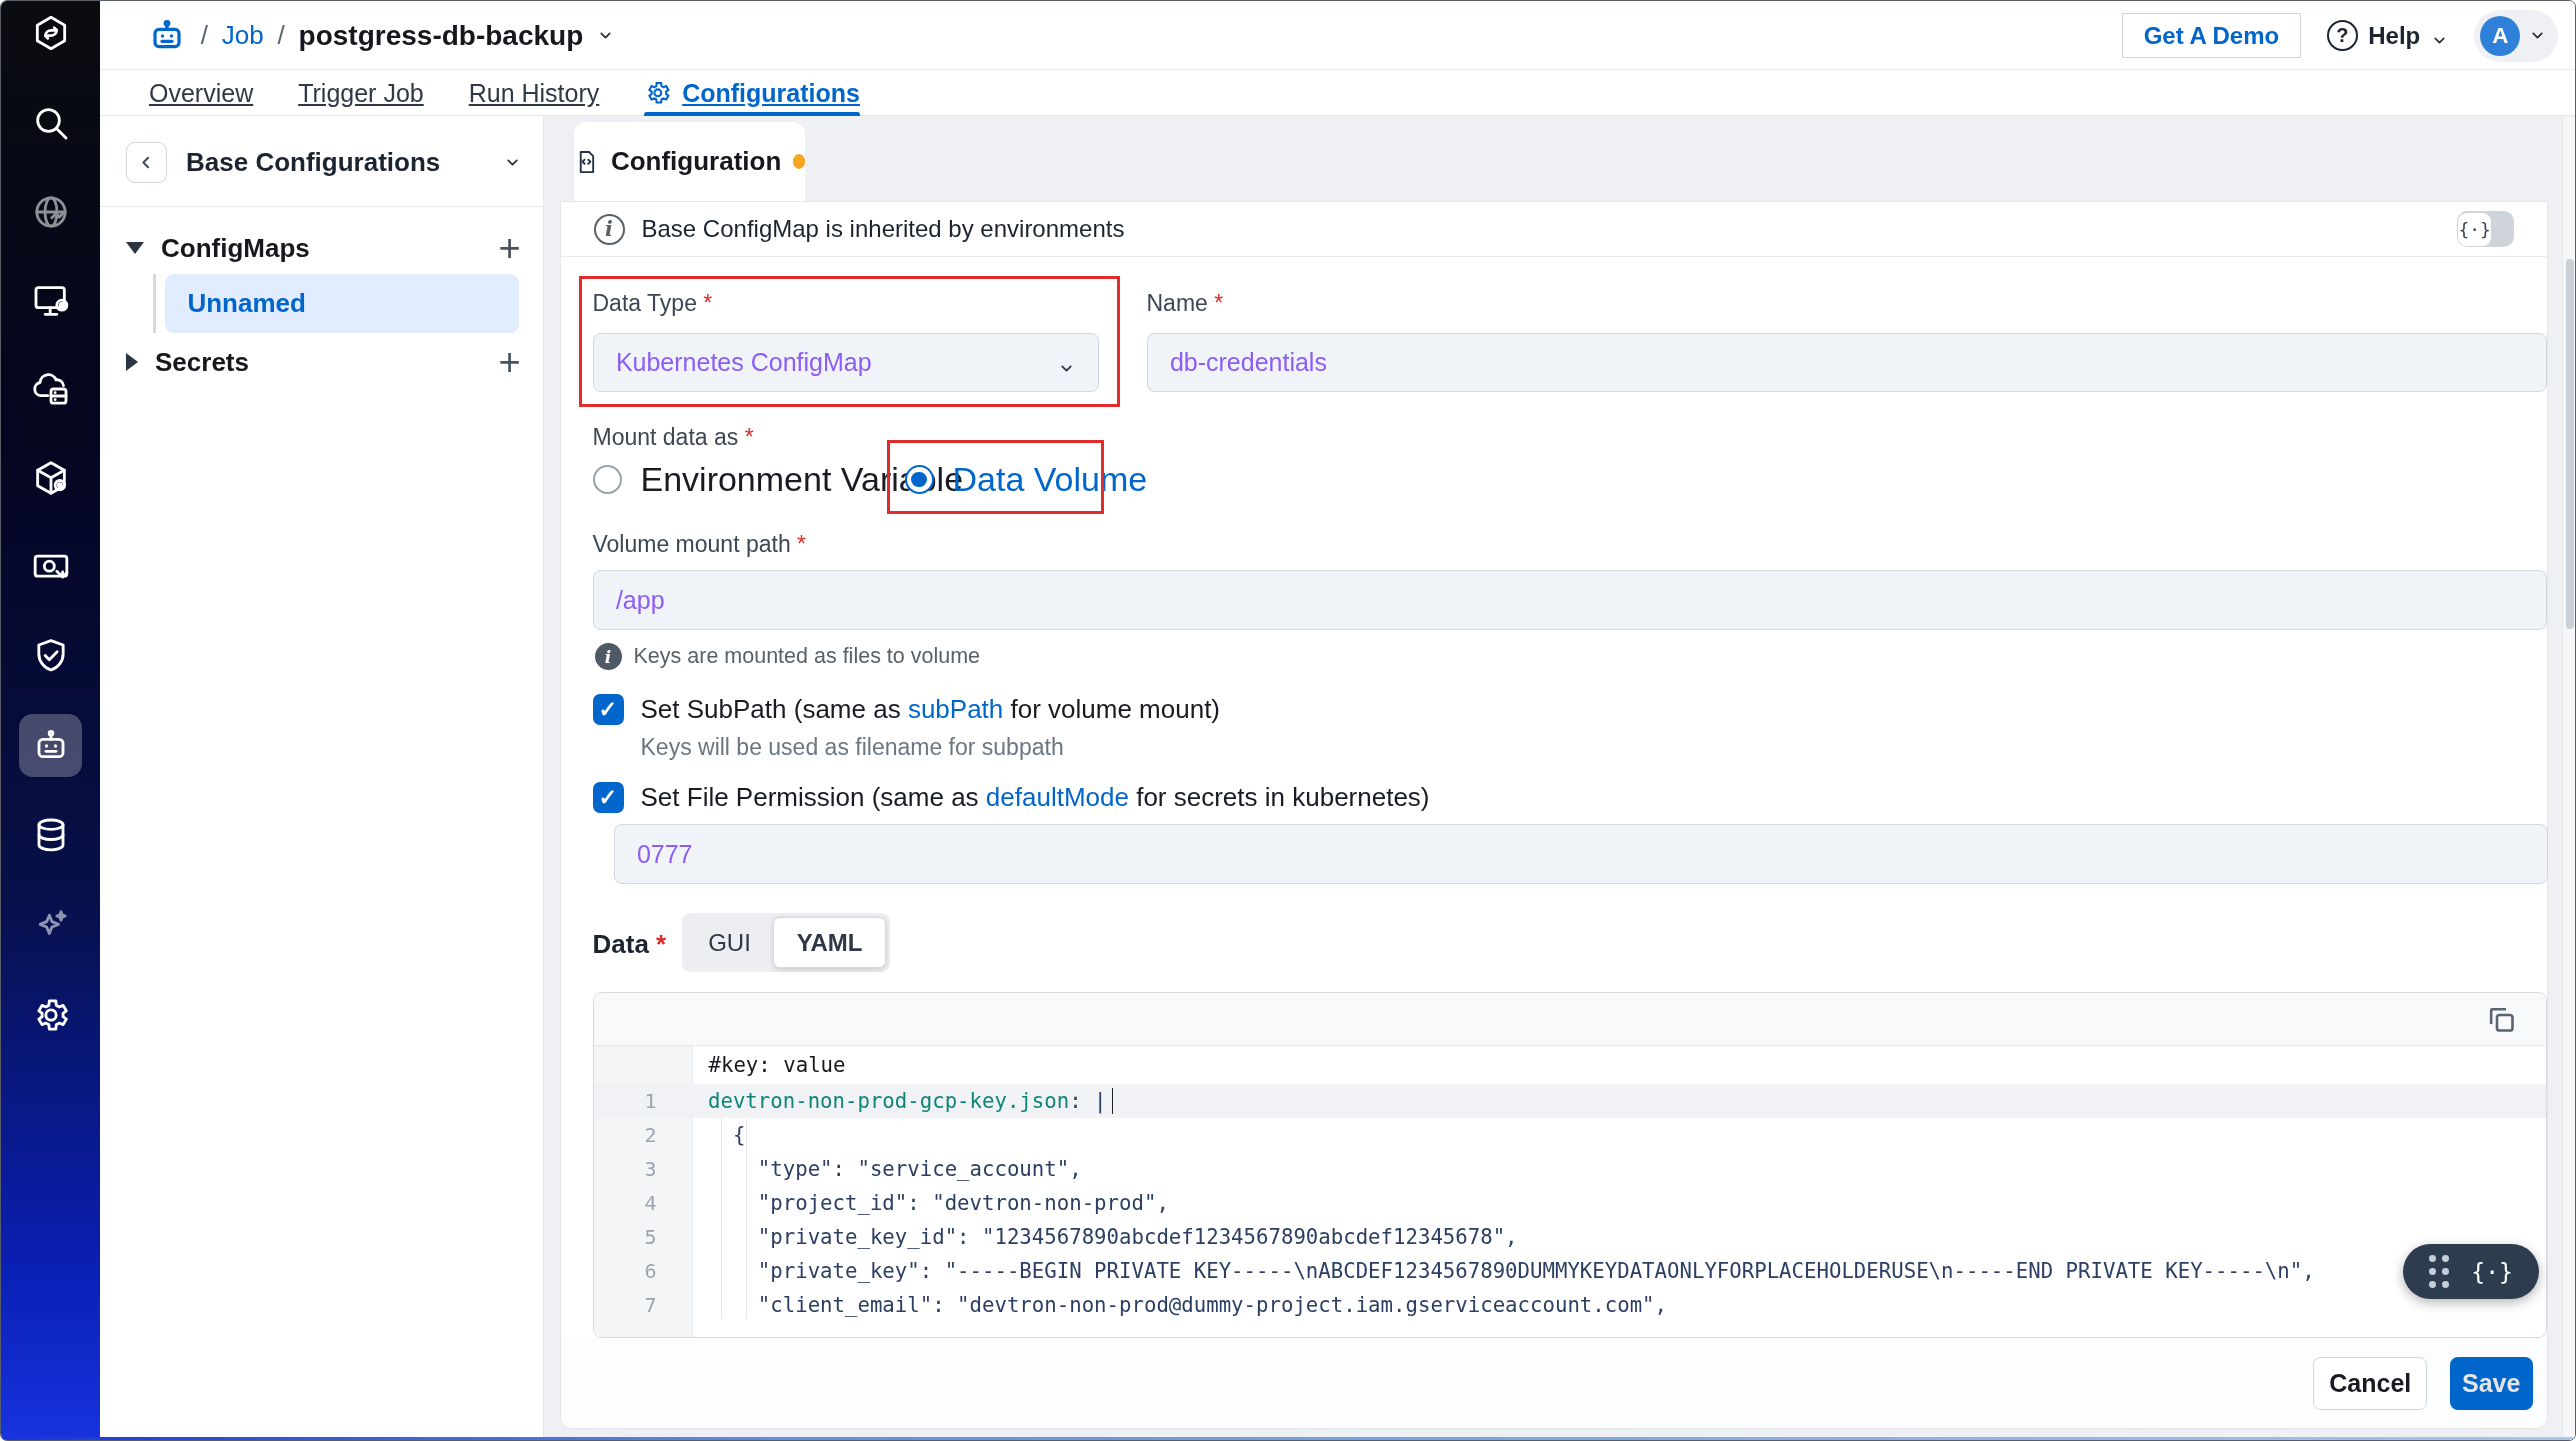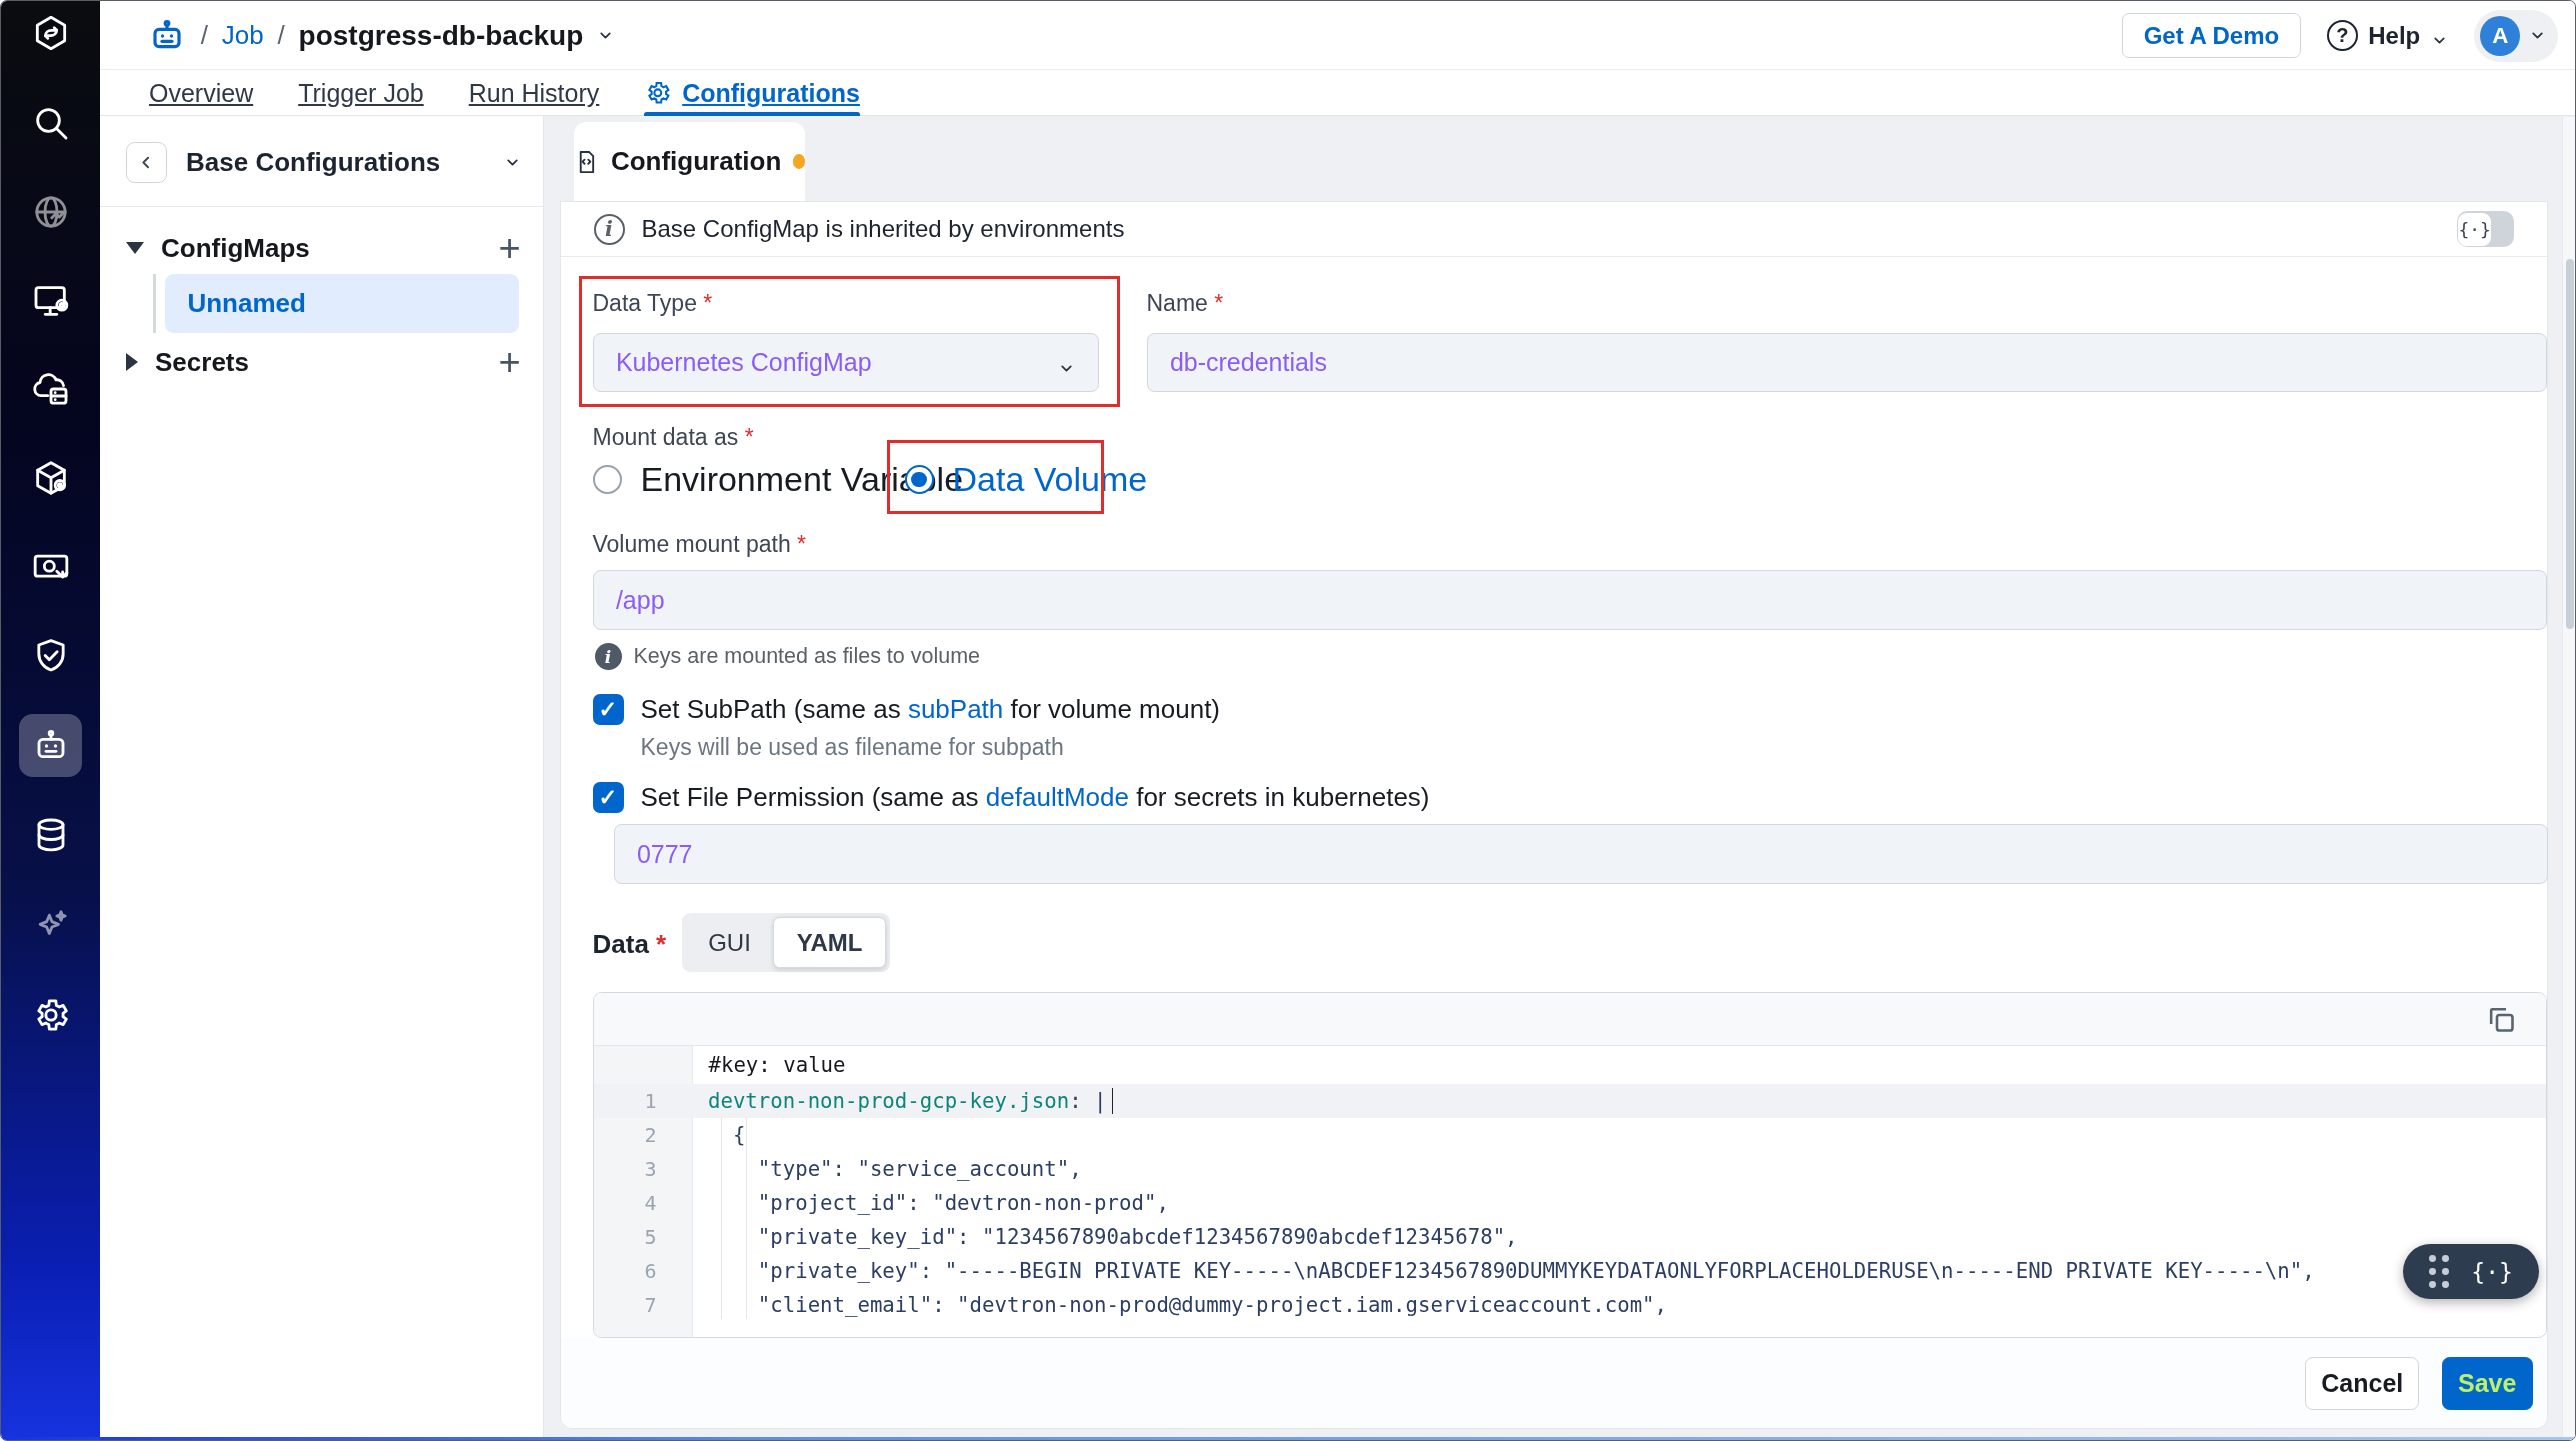--- a/index.html
+++ b/index.html
@@ -15,21 +15,21 @@
   .rail-item svg { width:40px; height:40px; stroke:#fff; fill:none; stroke-width:1.7; stroke-linecap:round; stroke-linejoin:round; }
   .rail-item.dim svg { opacity:.55; }
 
   
   #header { left:99px; top:0; width:2477px; height:69px; background:#fff; border-bottom:0.9px solid #e7eaee; z-index:4; }
   .crumbs { position:absolute; left:47px; top:0; height:69px; display:flex; align-items:center; gap:13.8px; }
   .crumb-slash { font-size:26px; color:#5a6470; }
   .crumb-section { font-size:26px; color:#0066cc; }
   .crumb-app { font-size:28px; font-weight:700; color:#16181d; }
   .hdr-right { position:absolute; right:19px; top:0; height:69px; display:flex; align-items:center; gap:26px; }
-  .demo-btn { border:0.9px solid #d0d5db; border-radius:7px; padding:7.7px 20.7px; color:#0066cc; font-weight:700; font-size:24px; background:#fff;margin-left:36px; }
+  .demo-btn { border:0.9px solid #d0d5db; border-radius:0; padding:7.7px 20.7px; color:#0066cc; font-weight:700; font-size:24px; background:#fff;margin-left:36px; }
   .help-grp { display:flex; align-items:center; gap:10.3px; font-size:24px; font-weight:700; color:#1c2430; }
   .q-icon { width:31px; height:31px; border:2.6px solid #1c2430; border-radius:50%; display:flex; align-items:center; justify-content:center; font-size:20px; font-weight:700; color:#1c2430; }
   .avatar-pill { display:flex; align-items:center; gap:8.6px; background:#eef0f3; border-radius:29px; padding:6px 12px 6px 6.9px; }
   .avatar { width:40px; height:40px; border-radius:50%; background:#2f80d9; color:#fff; font-size:22.4px; font-weight:700; display:flex; align-items:center; justify-content:center; }
   .chev { width:17px; height:17px; flex:0 0 auto; }
   .chev svg { width:17px; height:17px; stroke:#2b3440; stroke-width:2.5; fill:none; stroke-linecap:round; stroke-linejoin:round; }
 
   
   #nav { left:99px; top:69px; width:2477px; height:46px; background:#fff; border-bottom:0.9px solid #e3e6ea; z-index:4; }
   .nav-tabs { position:absolute; left:49px; top:0; height:46px; display:flex; gap:45px; }
@@ -106,21 +106,21 @@
   .ed-text { white-space:pre; font-family:"DejaVu Sans Mono",monospace; font-size:20.7px; color:#2c3e63; padding-left:15.5px; display:flex; align-items:center; }
   .tok-key { color:#0c8578; }
   .tok-plain { color:#2c3e63; }
   .ed-cursor { display:inline-block; width:1.7px; height:26px; background:#1c2430; margin-left:5.2px; }
   .ed-guide { position:absolute; width:0.9px; background:#e3e6ea; top:125px; height:201px; }
 
   
   #footer { position:absolute; left:0; bottom:0; width:100%; height:90px; background:#fcfdfe; border-radius:0 0 12px 12px; display:flex; align-items:center; justify-content:flex-end; gap:22.4px; padding-right:13.8px; }
   .btn { height:53px; border-radius:7.7px; font-size:25px; font-weight:700; display:flex; align-items:center; justify-content:center; }
   .btn-cancel { width:114px; background:#fff; border:0.9px solid #d0d5db; color:#181c22; }
-  .btn-save { width:91px; background:#0066cc; border:0.9px solid #0066cc; color:#bef264; }
+  .btn-save { width:83px; background:#0066cc; border:0.9px solid #0066cc; color:#e5e5e5; }
 
   
   #float-pill { left:2402px; top:1243px; width:136px; height:55px; background:#2e3c50; border-radius:29px; z-index:8; box-shadow:0 3.4px 12px rgba(0,0,0,.3), 0 0 0 3.4px #fff; display:flex; align-items:center; justify-content:center; gap:22.4px; }
   .dots-grid { display:grid; grid-template-columns:repeat(2,6.9px); grid-template-rows:repeat(3,6.9px); gap:6px; }
   .dots-grid i { width:6.9px; height:6.9px; border-radius:50%; background:#c7cdd6; }
   .pill-code { color:#fff; font-family:"DejaVu Sans Mono",monospace; font-size:23px; }
 
   
   #scrollbar { left:2561px; top:116px; width:15.5px; height:1320px; background:#f6f7f8; border-left:0.9px solid #e6e9ec; z-index:7; }
   #scroll-thumb { position:absolute; left:2.6px; top:142px; width:8.6px; height:370px; border-radius:5.2px; background:#c9cfd6; }

